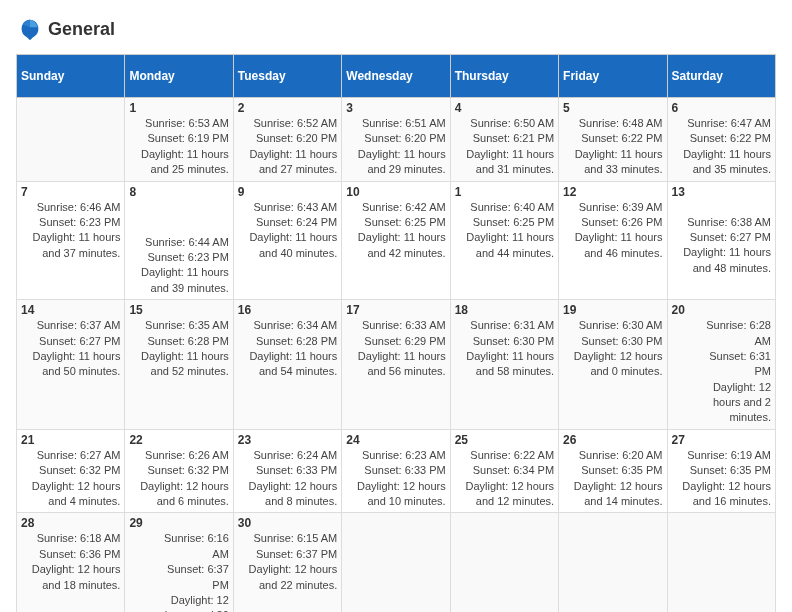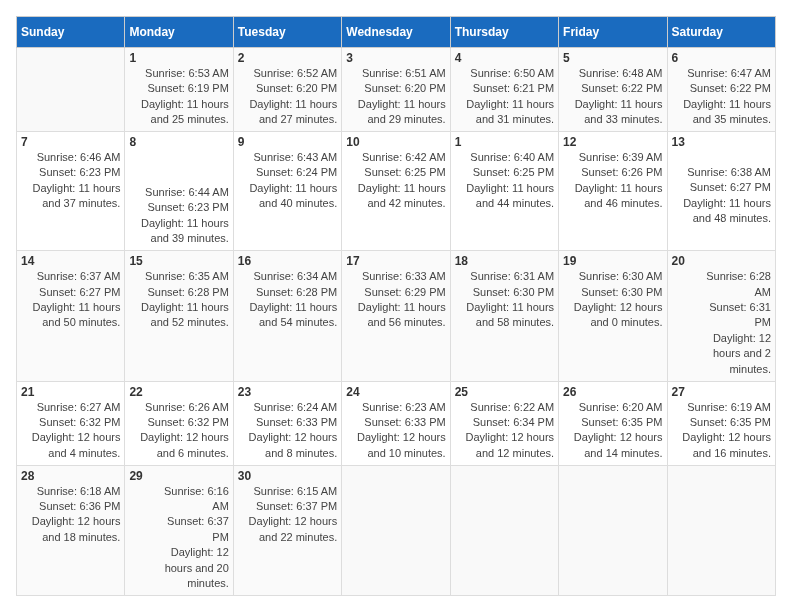--- a/index.html
+++ b/index.html
@@ -54,21 +54,21 @@
     .calendar {
       width: 100%;
       border-collapse: collapse;
       flex: 1;
     }
     .calendar th {
       background: #1a6bbf;
       color: #fff;
       font-size: 12px;
       font-weight: bold;
-      padding: 8px 4px;
+      padding: 14px 4px;
       text-align: left;
       border: 1px solid #ccc;
     }
     .calendar td {
       vertical-align: top;
       border: 1px solid #ddd;
       padding: 3px 4px;
       width: calc(100% / 7);
       font-size: 9.5px;
       color: #333;
@@ -91,20 +91,37 @@
       text-align: right;
     }
     tr:nth-child(odd) td { background: #fafafa; }
     tr:nth-child(even) td { background: #fff; }
     .calendar thead tr th { background: #1a6bbf; }
   </style>
 </head>
 <body>
 
 <div class="page">
+  <div class="header">
+    <div class="logo">
+      <svg class="logo-icon" viewBox="0 0 30 30" xmlns="http://www.w3.org/2000/svg">
+        <path d="M15 4 C10 4 6 8 6 14 C6 18 8 21 12 23 L15 26 L18 23 C22 21 24 18 24 14 C24 8 20 4 15 4Z" fill="#1a6bbf"></path>
+        <path d="M15 4 C18 4 22 7 23 12 L15 12 Z" fill="#4a9fe0"></path>
+        <path d="M15 4 C12 4 9 6 7.5 9 L15 12 Z" fill="#2a7fd0"></path>
+      </svg>
+      <div class="logo-text">
+        <div>General</div>
+        <div class="blue"></div>
+      </div>
+    </div>
+    <div class="title-block">
+      <div class="month-title"></div>
+      <div class="subtitle"></div>
+    </div>
+  </div>
 
   <table class="calendar">
     <thead>
       <tr>
       <th>Sunday</th>
           <th>Monday</th>
           <th>Tuesday</th>
           <th>Wednesday</th>
           <th>Thursday</th>
           <th>Friday</th>

